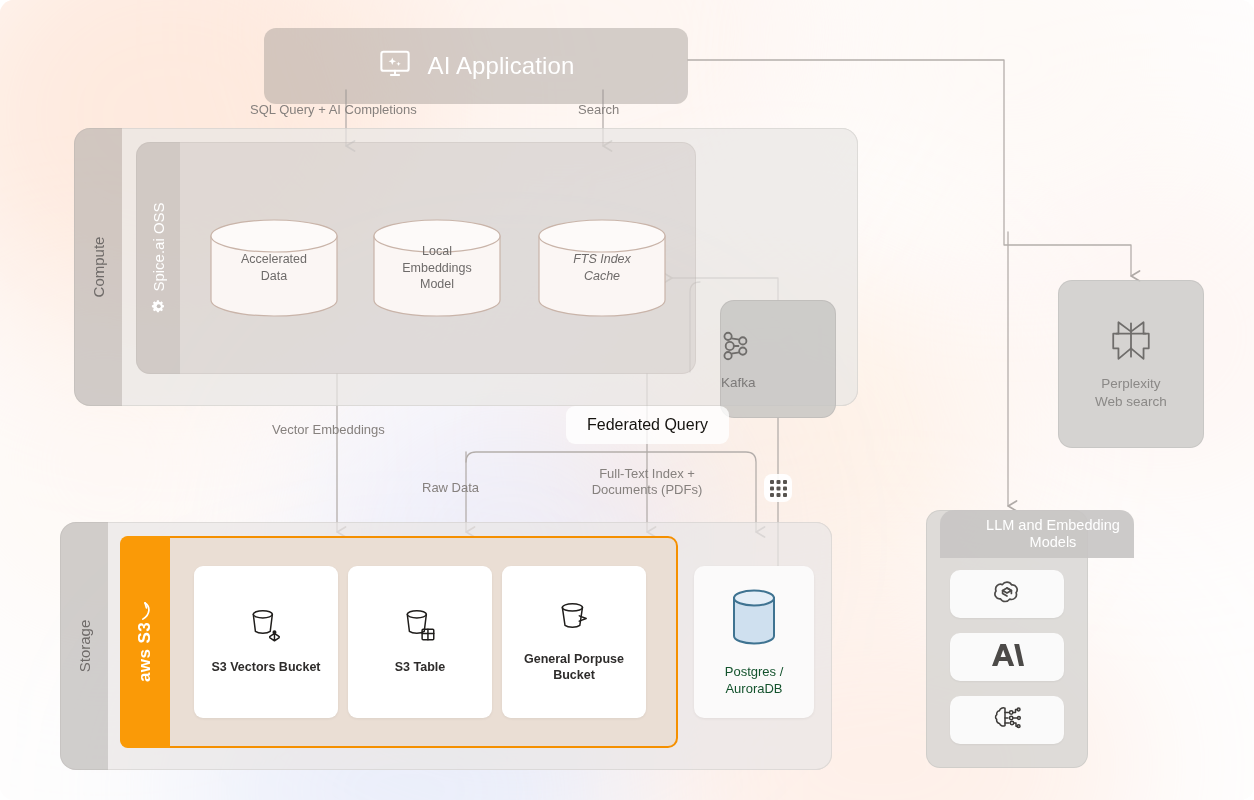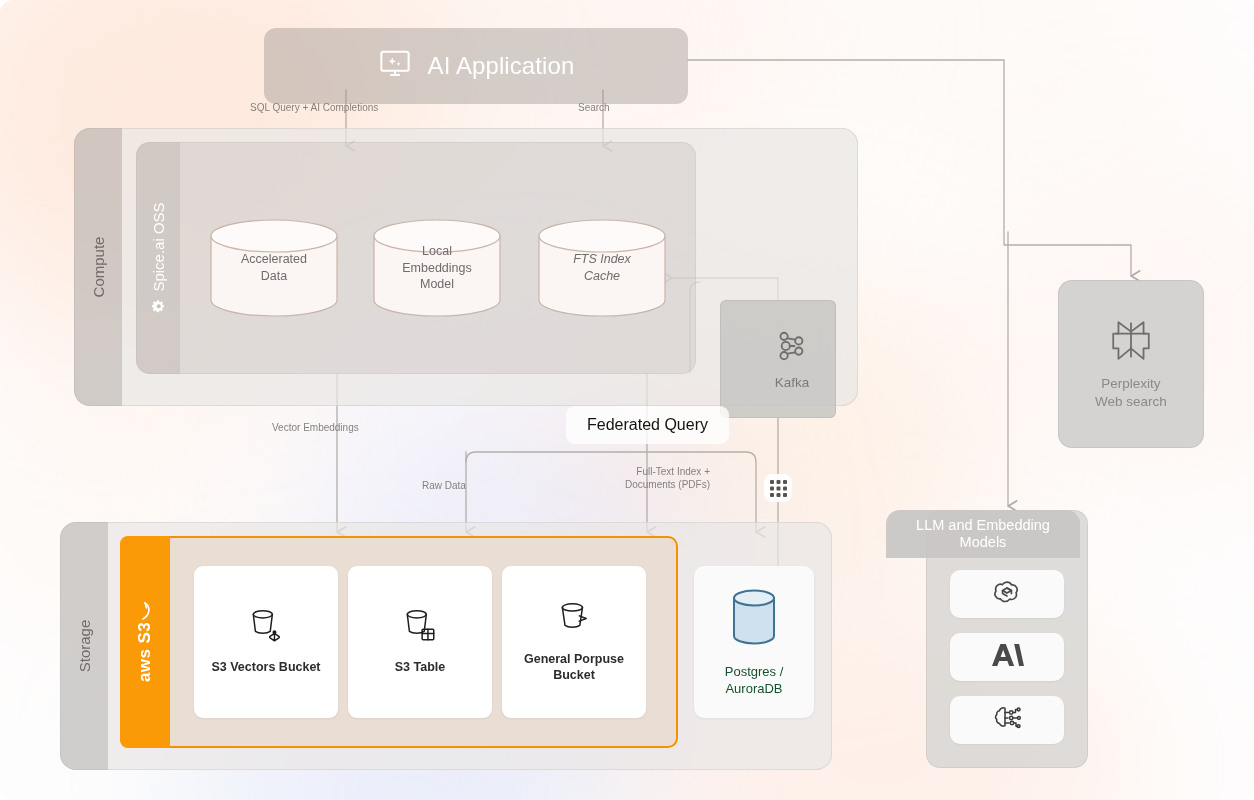--- a/index.html
+++ b/index.html
@@ -80,24 +80,24 @@
   .cyl{
     position:absolute;width:130px;height:100px;
     display:flex;align-items:center;justify-content:center;text-align:center;
     font-size:12.5px;line-height:1.35;color:#6e6b6a;
   }
   .cyl .shape{position:absolute;inset:0;}
   .cyl .txt{position:relative;z-index:2;padding:0 10px;}
 
   
   #kafka{
-    left:720px;top:300px;width:116px;height:118px;border-radius:6px;
+    left:720px;top:300px;width:116px;height:118px;border-radius:14px;
     background:rgba(198,196,194,.82);
     border:1px solid rgba(180,178,176,.5);
-    display:flex;flex-direction:column;align-items:center;justify-content:center;gap:8px;padding-left:28px;
+    display:flex;flex-direction:column;justify-content:center;gap:8px;
   }
   #kafka .lbl{font-size:13.5px;color:#7c7a79;}
 
   
   #perplexity{
     left:1058px;top:280px;width:146px;height:168px;border-radius:14px;
     background:rgba(206,204,202,.85);
     border:1px solid rgba(188,186,184,.5);
     display:flex;flex-direction:column;align-items:center;justify-content:center;gap:8px;
   }
@@ -168,36 +168,36 @@
   }
   #pg-card .cl{font-weight:400;font-size:13px;color:#14532d;}
 
   
   #llm-panel{
     left:926px;top:510px;width:162px;height:258px;border-radius:14px;
     background:rgba(214,212,210,.80);
     border:1px solid rgba(196,194,192,.55);
   }
   #llm-head{
-    position:absolute;left:886px;top:510px;width:194px;height:48px;
+    position:absolute;left:940px;top:510px;width:162px;height:48px;
     border-radius:14px 14px 0 0;background:rgba(200,198,196,.92);
     display:flex;align-items:center;justify-content:center;
-    font-size:14.5px;color:#ffffff;text-align:center;line-height:1.2;
+    font-size:14.5px;color:#ffffff;text-align:center;line-height:1.2;padding-left:32px;
   }
   .llm-item{
     position:absolute;left:950px;width:114px;height:48px;border-radius:10px;
     background:#fafafa;display:flex;align-items:center;justify-content:center;
     box-shadow:0 1px 2px rgba(0,0,0,.05);
   }
   #llm-0{top:570px;} #llm-1{top:633px;} #llm-2{top:696px;}
 
   
   .elabel{
-    position:absolute;font-size:10px;color:#86817e;white-space:nowrap;
-    text-align:right;line-height:1.25;
+    position:absolute;font-size:13px;color:#86817e;white-space:nowrap;
+    text-align:center;line-height:1.25;
   }
 </style>
 </head>
 <body>
 
 <div id="stage">
 
   <div class="blob b1"></div>
   <div class="blob b2"></div>
   <div class="blob b3"></div>

